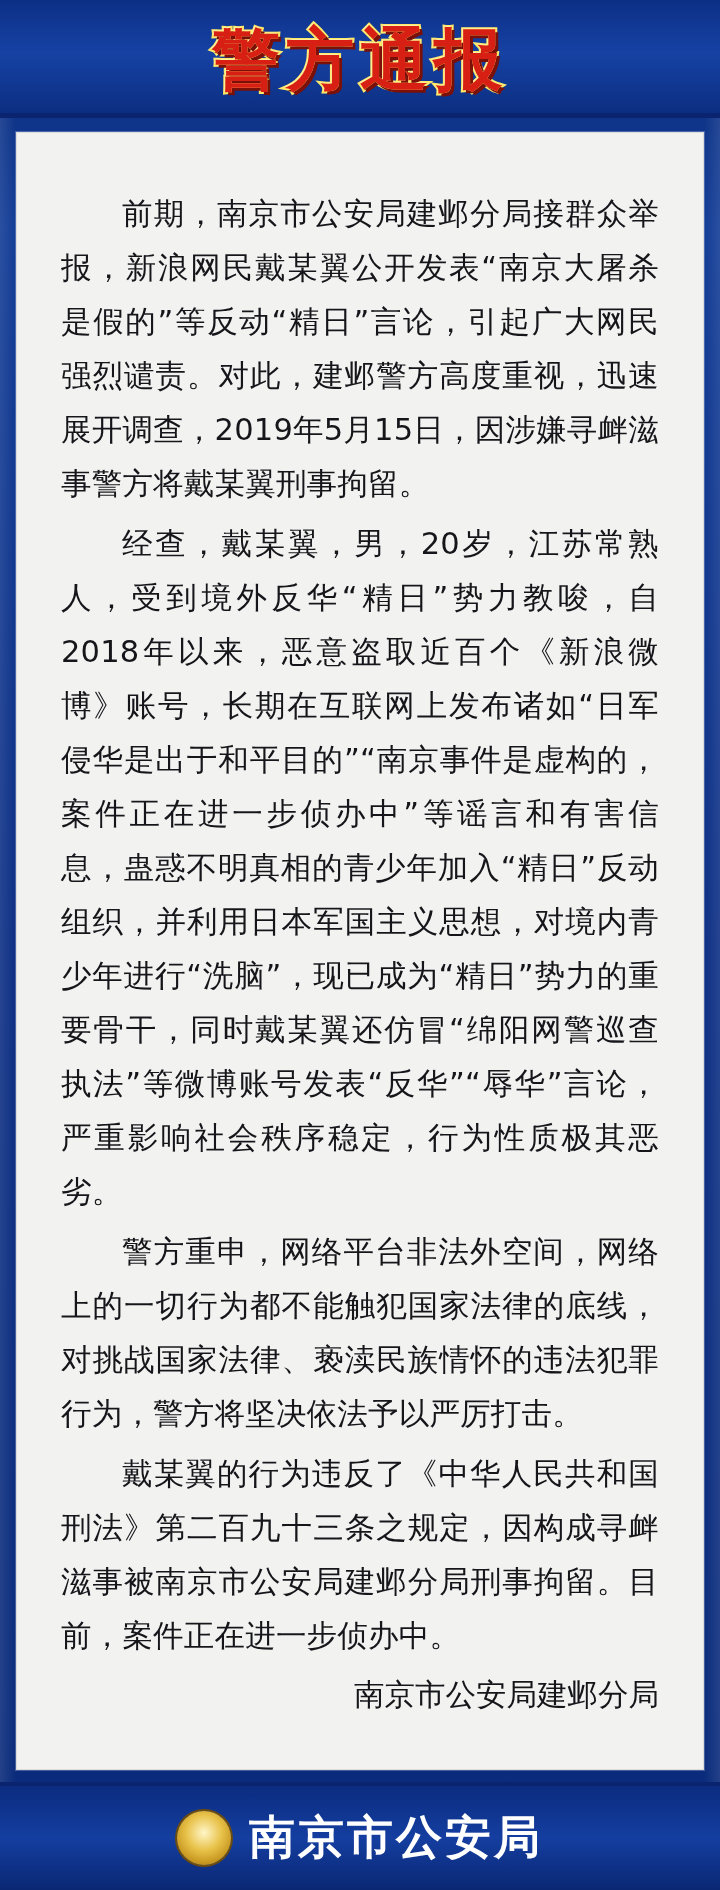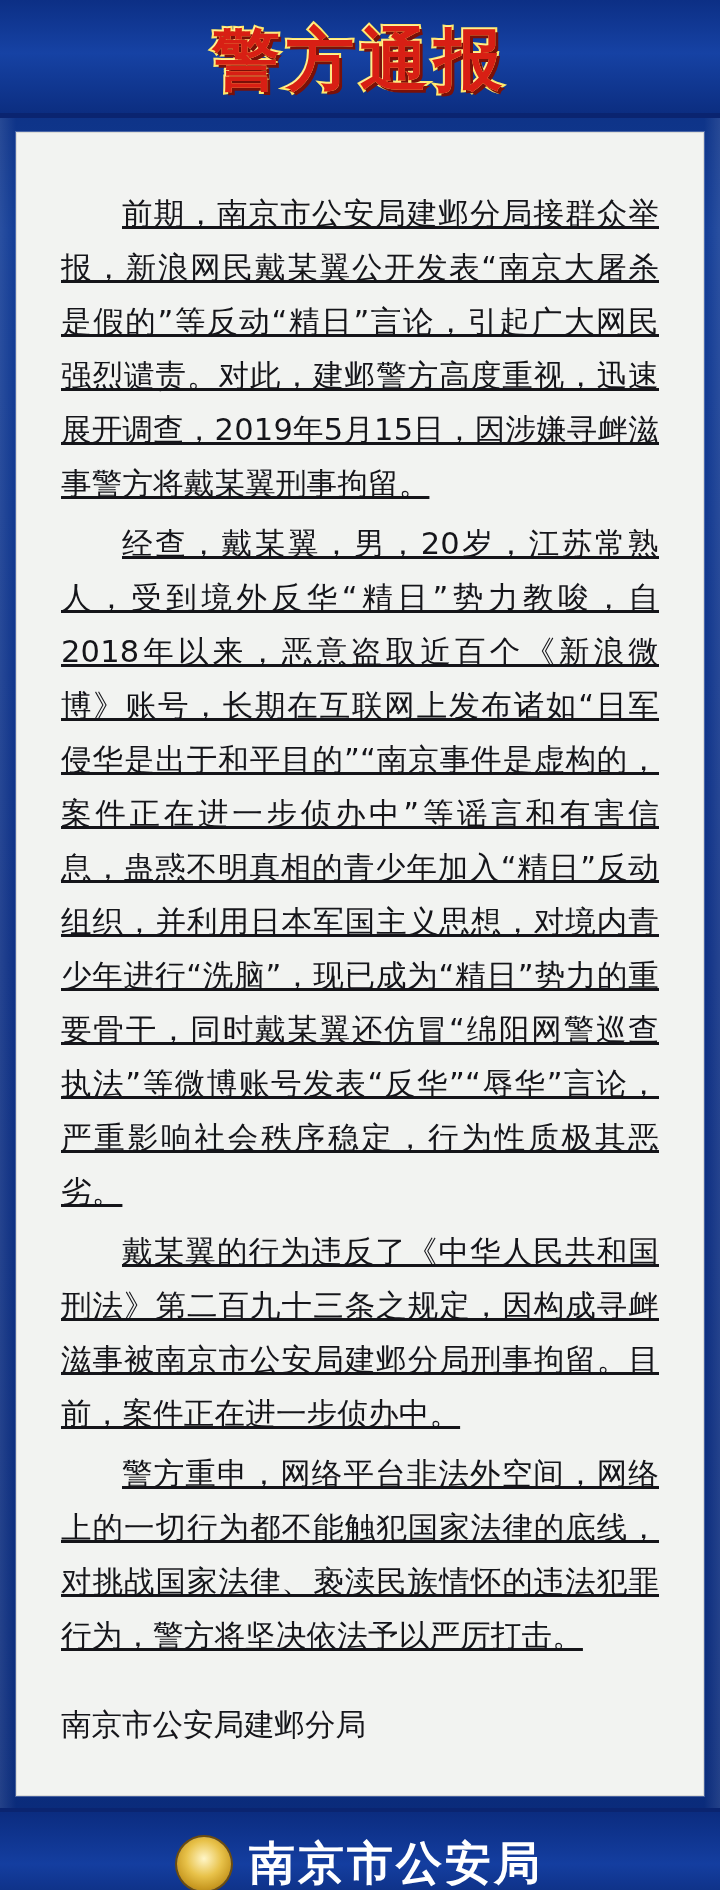--- a/index.html
+++ b/index.html
@@ -72,28 +72,27 @@
   .para {
     font-family: "DejaVu Sans", "Liberation Sans", sans-serif;
     font-size: 30.5px;
     line-height: 54px;
     color: #15151a;
     text-align: justify;
     text-justify: inter-character;
     text-indent: 2em;
     margin: 0 0 6px 0;
     letter-spacing: 0.2px;
-    text-decoration: underline;
   }
   .sign {
-    margin-top: 30px;
     font-family: "DejaVu Sans", "Liberation Sans", sans-serif;
     font-size: 30.5px;
     line-height: 52px;
     color: #15151a;
+    text-align: right;
   }
   .sign div { white-space: nowrap; }
   
   .footer {
     flex: 0 0 104px;
     height: 104px;
     background: linear-gradient(180deg, #0b2c80 0%, #143ea0 50%, #0a2773 100%);
     display: flex;
     align-items: center;
     justify-content: center;
@@ -141,22 +140,22 @@
     <div class="header-underline"></div>
   </div>
 
   <div class="edge-l"></div>
   <div class="edge-r"></div>
 
   <div class="paper-wrap">
     <div class="paper">
       <p class="para">前期，南京市公安局建邺分局接群众举报，新浪网民戴某翼公开发表“南京大屠杀是假的”等反动“精日”言论，引起广大网民强烈谴责。对此，建邺警方高度重视，迅速展开调查，2019年5月15日，因涉嫌寻衅滋事警方将戴某翼刑事拘留。</p>
       <p class="para">经查，戴某翼，男，20岁，江苏常熟人，受到境外反华“精日”势力教唆，自2018年以来，恶意盗取近百个《新浪微博》账号，长期在互联网上发布诸如“日军侵华是出于和平目的”“南京事件是虚构的，案件正在进一步侦办中”等谣言和有害信息，蛊惑不明真相的青少年加入“精日”反动组织，并利用日本军国主义思想，对境内青少年进行“洗脑”，现已成为“精日”势力的重要骨干，同时戴某翼还仿冒“绵阳网警巡查执法”等微博账号发表“反华”“辱华”言论，严重影响社会秩序稳定，行为性质极其恶劣。</p>
+      <p class="para">警方重申，网络平台非法外空间，网络上的一切行为都不能触犯国家法律的底线，对挑战国家法律、亵渎民族情怀的违法犯罪行为，警方将坚决依法予以严厉打击。</p>
       <p class="para">戴某翼的行为违反了《中华人民共和国刑法》第二百九十三条之规定，因构成寻衅滋事被南京市公安局建邺分局刑事拘留。目前，案件正在进一步侦办中。</p>
-      <p class="para">警方重申，网络平台非法外空间，网络上的一切行为都不能触犯国家法律的底线，对挑战国家法律、亵渎民族情怀的违法犯罪行为，警方将坚决依法予以严厉打击。</p>
 
       <div class="sign">
         <div>南京市公安局建邺分局</div>
       </div>
     </div>
   </div>
 
   <div class="footer">
     <div class="badge">
       

